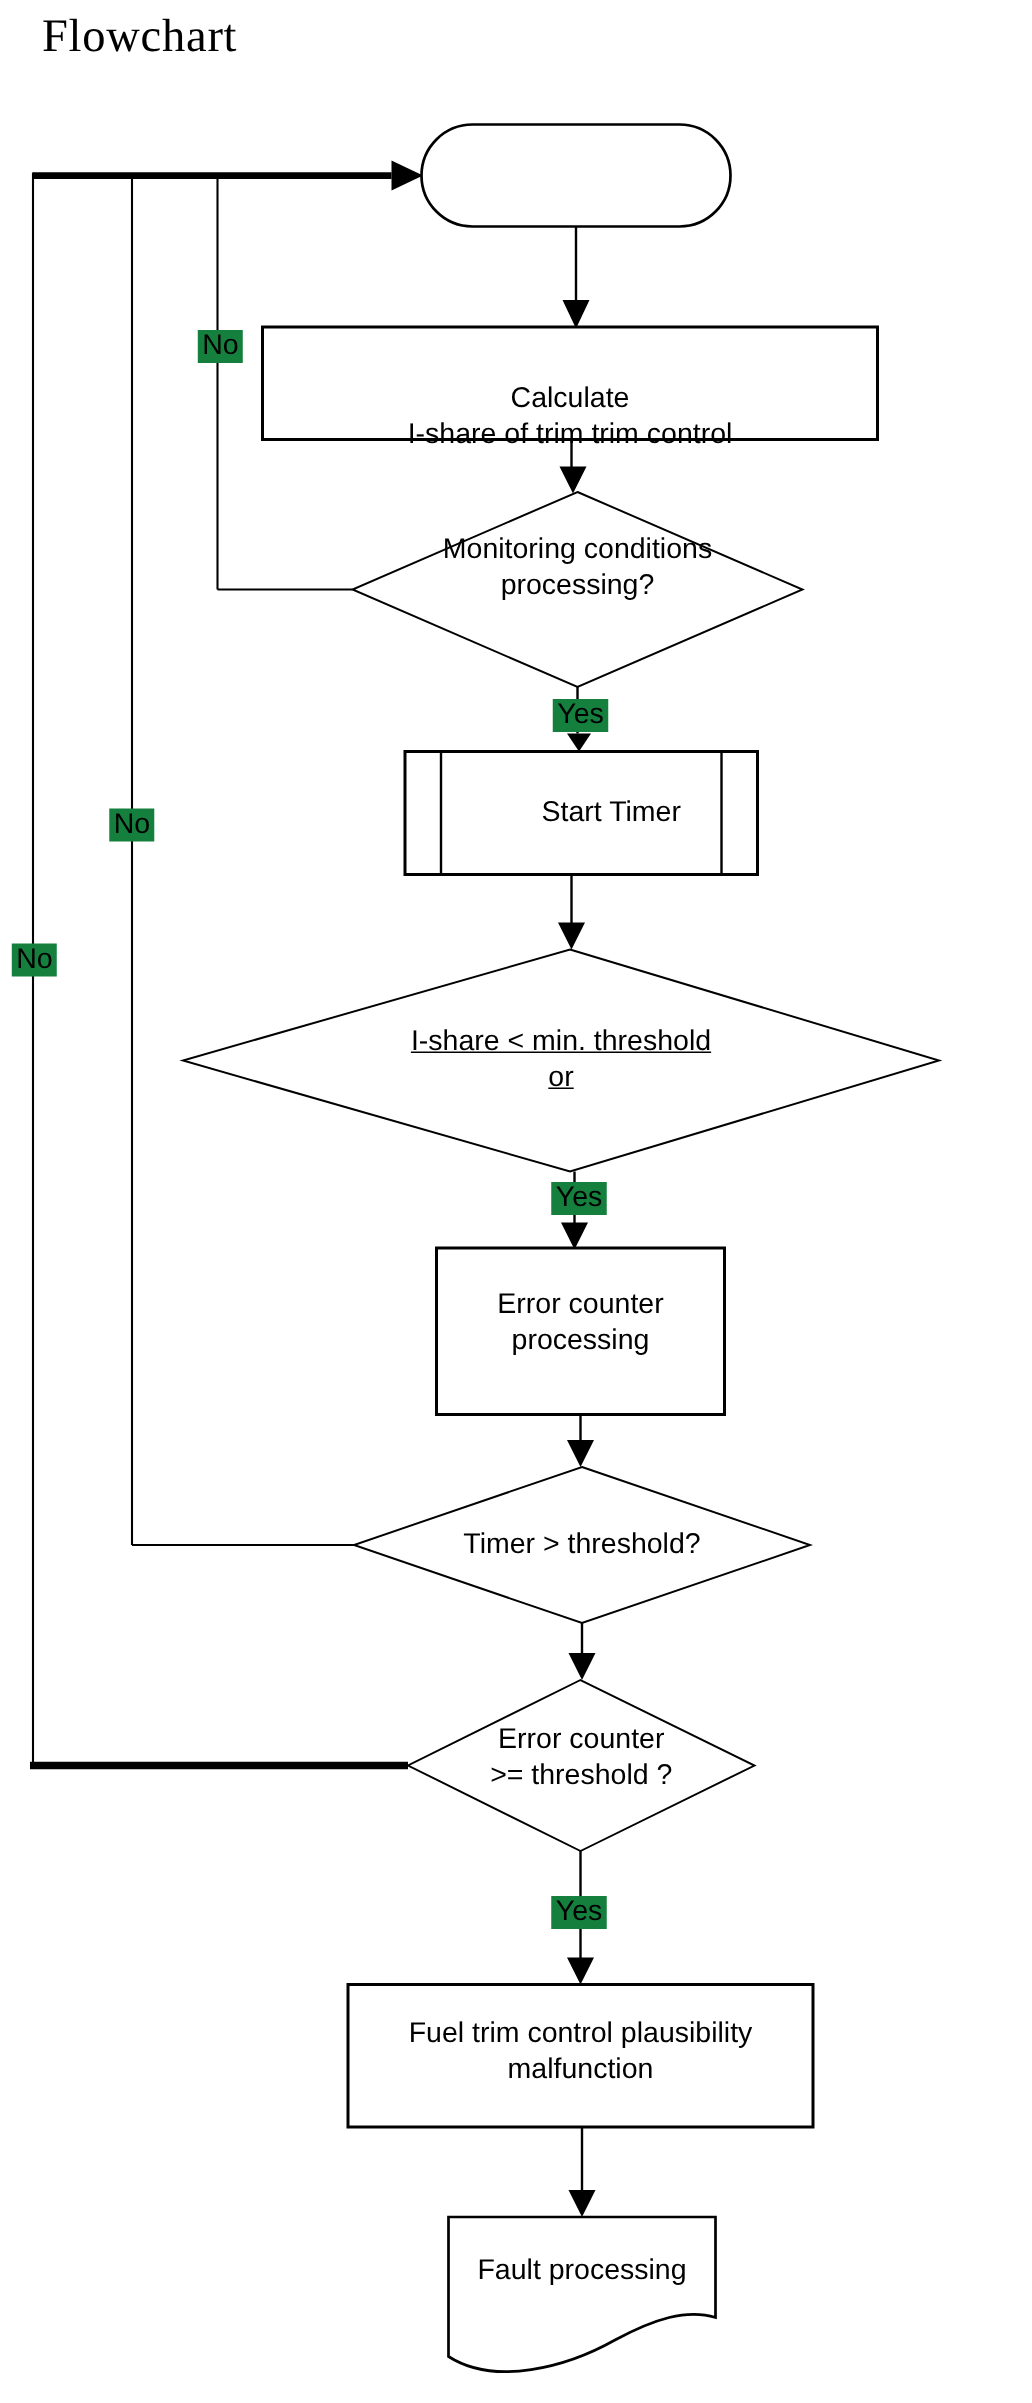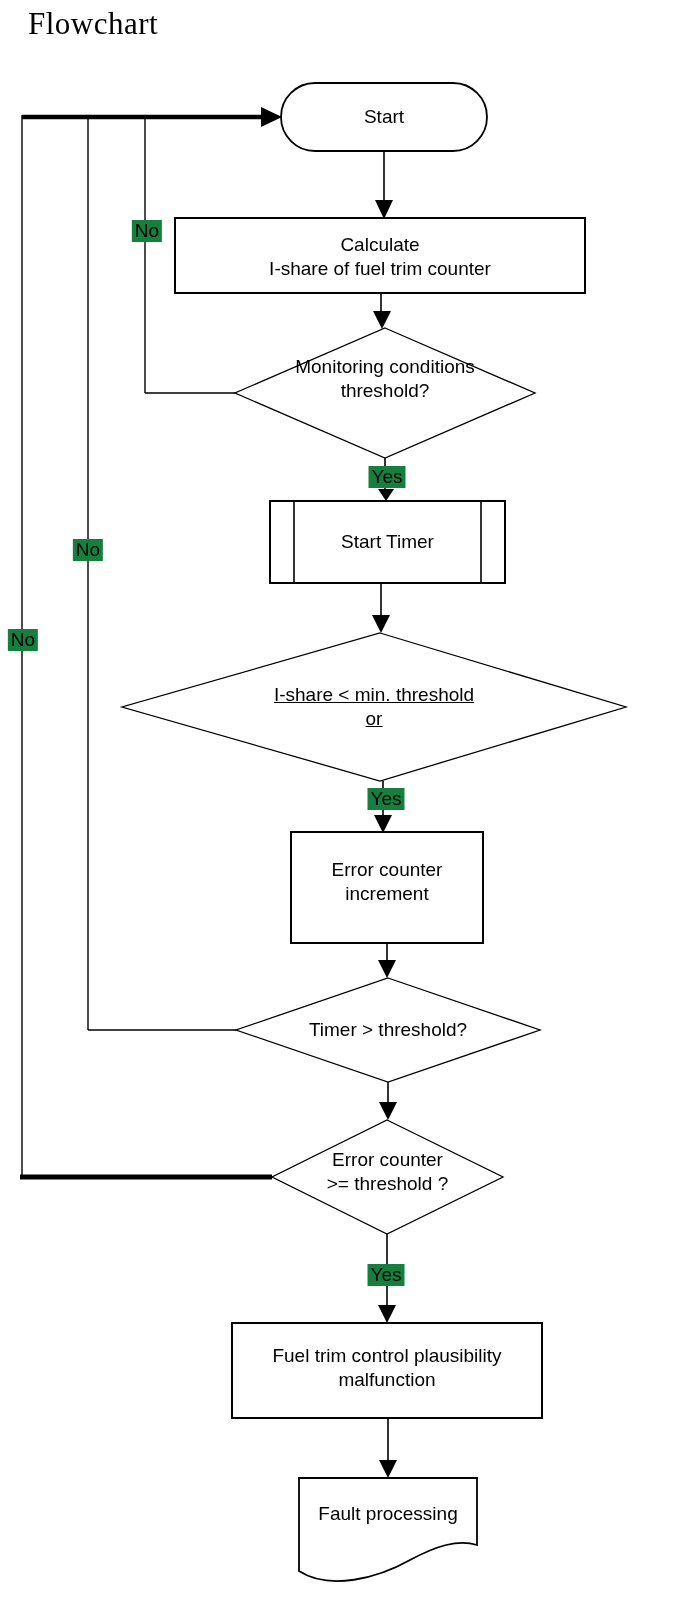--- a/index.html
+++ b/index.html
@@ -115,42 +115,41 @@
 
     <polygon points="387,1120 503,1177 387,1234 272,1177" stroke="#000" stroke-width="1.3" fill="#fff"></polygon>
 
     <rect x="232" y="1323" width="310" height="95" stroke="#000" stroke-width="2" fill="#fff"></rect>
 
     <path d="M299,1478 L477,1478 L477,1545 C458,1539 436,1546 410,1560 C378,1578 330,1591 299,1571 Z" stroke="#000" stroke-width="1.8" fill="#fff"></path>
   </svg>
 
   <div class="title">Flowchart</div>
 
-  <div class="lbl" style="left:281px; top:83px; width:206px; height:68px;">Start</div>
 
-  <div class="lbl" style="left:175px; top:214px; width:410px; height:86px;">
+  <div class="lbl" style="left:175px; top:235px; width:410px; height:86px;">
     <div>Calculate</div>
-    <div>I-share of fuel trim counter</div>
+    <div>I-share of trim trim control</div>
   </div>
 
   <div class="lbl" style="left:235px; top:334px; width:300px; height:90px;">
     <div>Monitoring conditions</div>
-    <div>threshold?</div>
+    <div>processing?</div>
   </div>
 
-  <div class="lbl" style="left:294px; top:501px; width:187px; height:82px;">Start Timer</div>
+  <div class="lbl" style="left:294px; top:501px; width:187px; height:82px;padding-left:20px;">Start Timer</div>
 
   <div class="lbl" style="left:152px; top:668px; width:444px; height:78px;text-decoration:underline;">
     <div>I-share &lt; min. threshold</div>
     <div>or</div>
   </div>
 
   <div class="lbl" style="left:291px; top:832px; width:192px; height:100px;">
     <div>Error counter</div>
-    <div>increment</div>
+    <div>processing</div>
   </div>
 
   <div class="lbl" style="left:236px; top:978px; width:304px; height:104px;">Timer &gt; threshold?</div>
 
   <div class="lbl" style="left:272px; top:1122px; width:231px; height:100px;">
     <div>Error counter</div>
     <div>&gt;= threshold ?</div>
   </div>
 
   <div class="lbl" style="left:299px; top:1481px; width:178px; height:66px;">Fault processing</div>

